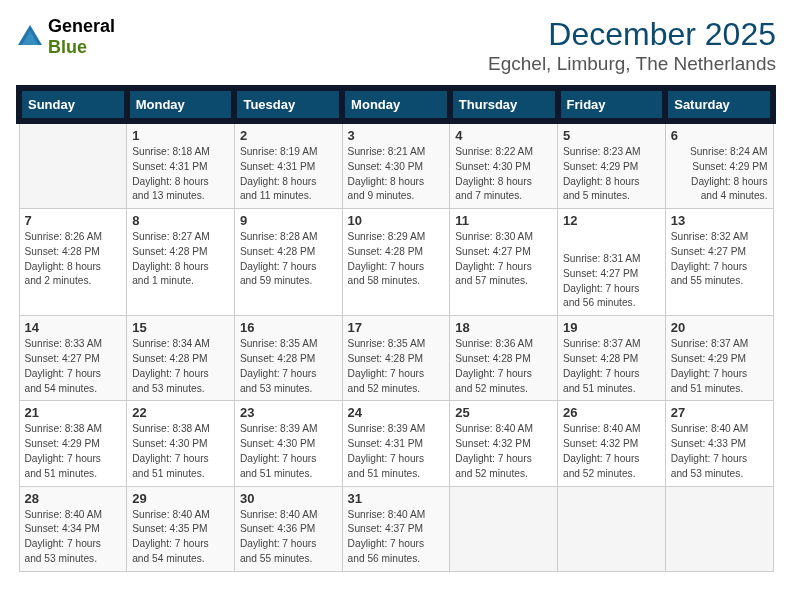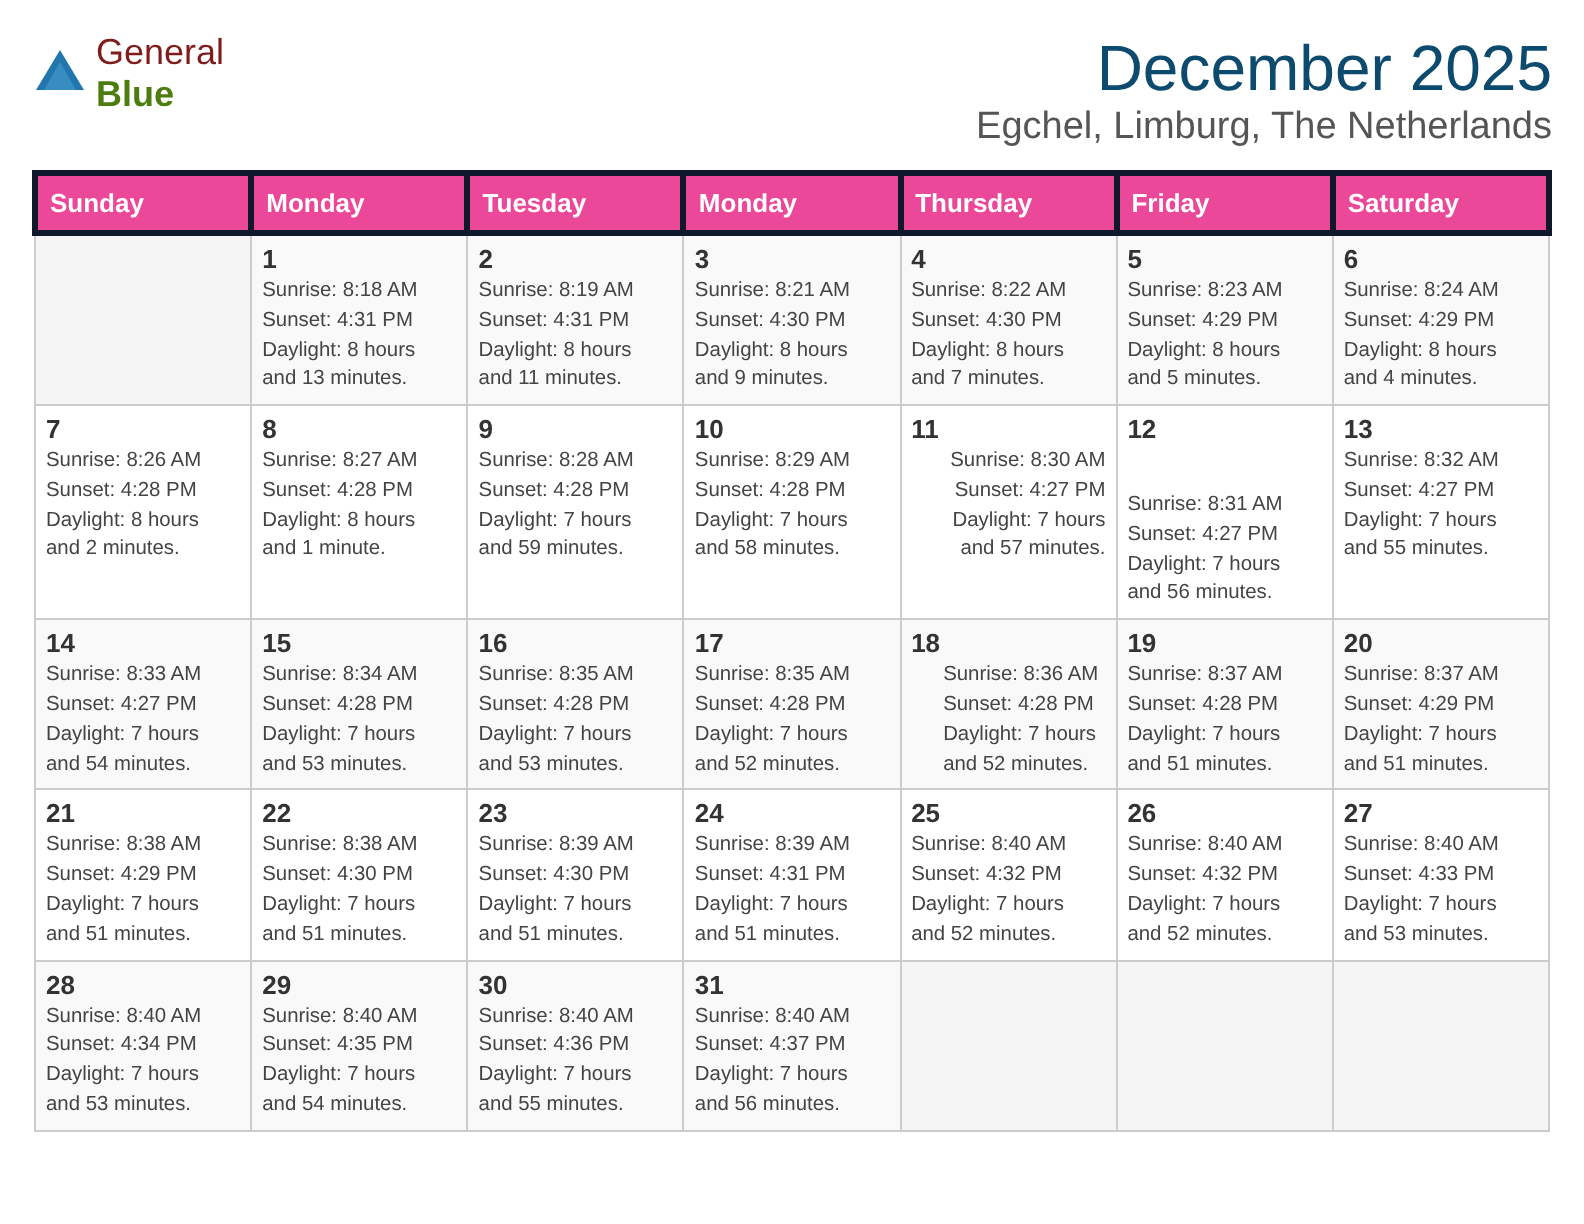--- a/index.html
+++ b/index.html
@@ -35,27 +35,27 @@
     }
     .subtitle {
       font-size: 19px;
       color: #555;
     }
     table {
       width: 100%;
       border-collapse: collapse;
     }
     thead tr th {
-      background-color: #ec4899;
+      background-color: #0c4a6e;
       color: #fff;
       font-size: 13px;
       font-weight: bold;
       text-align: left;
       padding: 6px 6px;
-      border: 3px solid #0f172a;
+      border: 6px solid #0f172a;
     }
     tbody tr td {
       vertical-align: top;
       border: 1px solid #ccc;
       padding: 4px 5px;
       font-size: 10.5px;
       color: #333;
       min-height: 80px;
       width: calc(100% / 7);
     }
@@ -83,21 +83,21 @@
 </head>
 <body>
 
 <div class="header">
   <div class="logo">
     <svg class="logo-icon" viewBox="0 0 28 28" xmlns="http://www.w3.org/2000/svg">
       <polygon points="14,2 26,22 2,22" fill="#2176ae"></polygon>
       <polygon points="14,8 22,22 6,22" fill="#4fa3d1" opacity="0.5"></polygon>
     </svg>
     <div>
-      <span style="font-size:18px;font-weight:normal;color:#7f1d1d;">General</span><br>
+      <span style="font-size:18px;font-weight:bold;color:#000000;">General</span><br>
       <span style="font-size:18px;font-weight:bold;color:#4d7c0f;">Blue</span>
     </div>
   </div>
   <div class="title-block">
     <div class="month-title">December 2025</div>
     <div class="subtitle">Egchel, Limburg, The Netherlands</div>
   </div>
 </div>
 
 <table>
@@ -145,21 +145,21 @@
         </td>
         <td>
           <div class="day-number">5</div>
           <div class="day-info" style="white-space: pre-line;">Sunrise: 8:23 AM
 Sunset: 4:29 PM
 Daylight: 8 hours
 and 5 minutes.</div>
         </td>
         <td>
           <div class="day-number">6</div>
-          <div class="day-info" style="white-space: pre-line;">Sunrise: 8:24 AM
+          <div class="day-info" style="white-space: pre-line; text-align: right;">Sunrise: 8:24 AM
 Sunset: 4:29 PM
 Daylight: 8 hours
 and 4 minutes.</div>
         </td>
       </tr>
       <tr>
         <td>
           <div class="day-number">7</div>
           <div class="day-info" style="white-space: pre-line;">Sunrise: 8:26 AM
 Sunset: 4:28 PM
@@ -182,21 +182,21 @@
         </td>
         <td>
           <div class="day-number">10</div>
           <div class="day-info" style="white-space: pre-line;">Sunrise: 8:29 AM
 Sunset: 4:28 PM
 Daylight: 7 hours
 and 58 minutes.</div>
         </td>
         <td>
           <div class="day-number">11</div>
-          <div class="day-info" style="white-space: pre-line; text-align: right;">Sunrise: 8:30 AM
+          <div class="day-info" style="white-space: pre-line;">Sunrise: 8:30 AM
 Sunset: 4:27 PM
 Daylight: 7 hours
 and 57 minutes.</div>
         </td>
         <td>
           <div class="day-number">12</div>
           <div class="day-info" style="white-space: pre-line; margin-top: 24px;">Sunrise: 8:31 AM
 Sunset: 4:27 PM
 Daylight: 7 hours
 and 56 minutes.</div>
@@ -233,21 +233,21 @@
         </td>
         <td>
           <div class="day-number">17</div>
           <div class="day-info" style="white-space: pre-line;">Sunrise: 8:35 AM
 Sunset: 4:28 PM
 Daylight: 7 hours
 and 52 minutes.</div>
         </td>
         <td>
           <div class="day-number">18</div>
-          <div class="day-info" style="white-space: pre-line; margin-left: 16px;">Sunrise: 8:36 AM
+          <div class="day-info" style="white-space: pre-line;">Sunrise: 8:36 AM
 Sunset: 4:28 PM
 Daylight: 7 hours
 and 52 minutes.</div>
         </td>
         <td>
           <div class="day-number">19</div>
           <div class="day-info" style="white-space: pre-line;">Sunrise: 8:37 AM
 Sunset: 4:28 PM
 Daylight: 7 hours
 and 51 minutes.</div>

